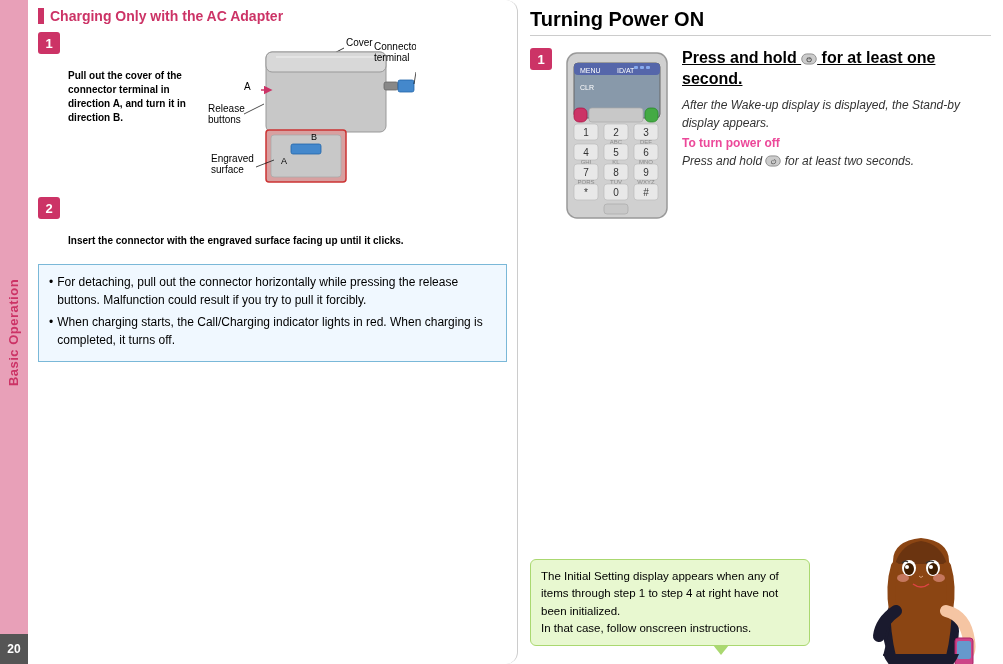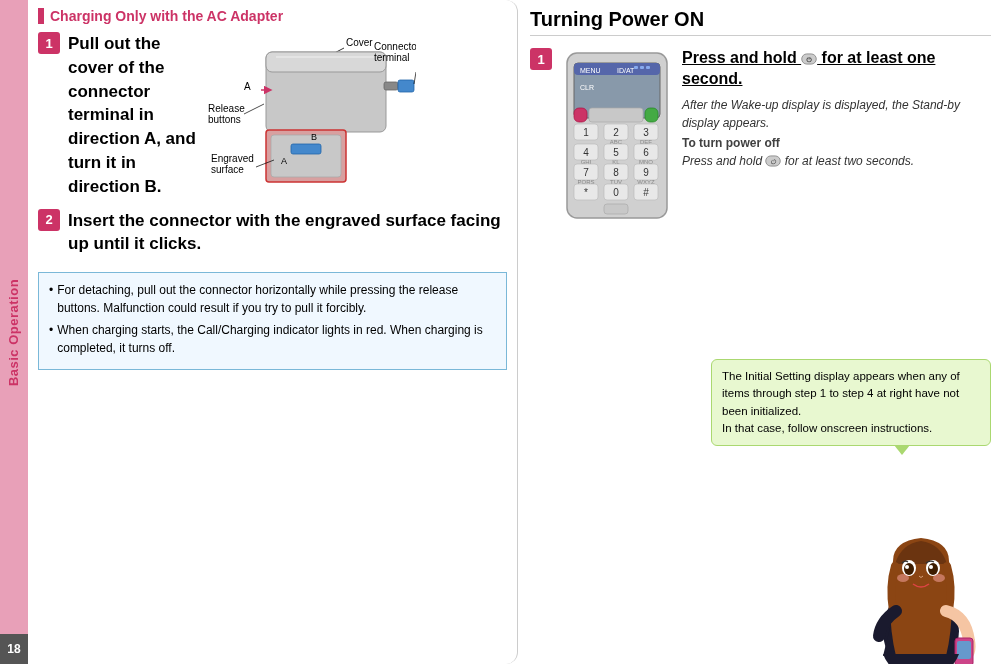--- a/index.html
+++ b/index.html
@@ -108,23 +108,24 @@
       flex-shrink: 0;
     }
 
     .step-content {
       display: flex;
       gap: 8px;
       align-items: flex-start;
     }
 
     .step-text {
-      font-size: 17px;
+      font-size: 10px;
       font-weight: bold;
       line-height: 1.4;
+      margin-top: 37px;
     }
 
     
     .notes-box {
       border: 1px solid #7ab8d8;
       background: #f0f8ff;
       padding: 8px 10px;
       font-size: 12px;
       line-height: 1.5;
       margin-top: 6px;
@@ -180,21 +181,21 @@
     }
 
     .step-desc {
       font-size: 12px;
       line-height: 1.5;
       color: #333;
       font-style: italic;
     }
 
     .turn-power-off {
-      color: #404040;
+      color: #ec4899;
       font-size: 12px;
       font-weight: bold;
       margin: 4px 0 2px 0;
     }
 
     
     .speech-bubble {
       background: #e8f8d0;
       border: 1px solid #aad870;
       border-radius: 6px;
@@ -203,23 +204,22 @@
       line-height: 1.5;
       max-width: 280px;
       position: relative;
       margin-top: auto;
       margin-bottom: 10px;
     }
 
     .character-area {
       display: flex;
       align-items: flex-end;
-      gap: 0;
+      gap: 8px;
       margin-top: auto;
-      flex-direction: column;
     }
 
     
     .connector-diagram {
       position: relative;
       width: 200px;
       height: 155px;
     }
 
     
@@ -246,21 +246,21 @@
     .bullet-dot {
       flex-shrink: 0;
     }
   </style>
 </head>
 <body>
 
 <div class="sidebar">
   <div class="sidebar-text">Basic Operation</div>
   <div class="page-number-area">
-    <span class="page-number">18</span>
+    <span class="page-number">20</span>
   </div>
 </div>
 
 <div class="main-content">
   <div class="columns">
 
     <div class="left-column">
       <div class="section-title">Charging Only with the AC Adapter</div>
 
       <div class="steps-area">

